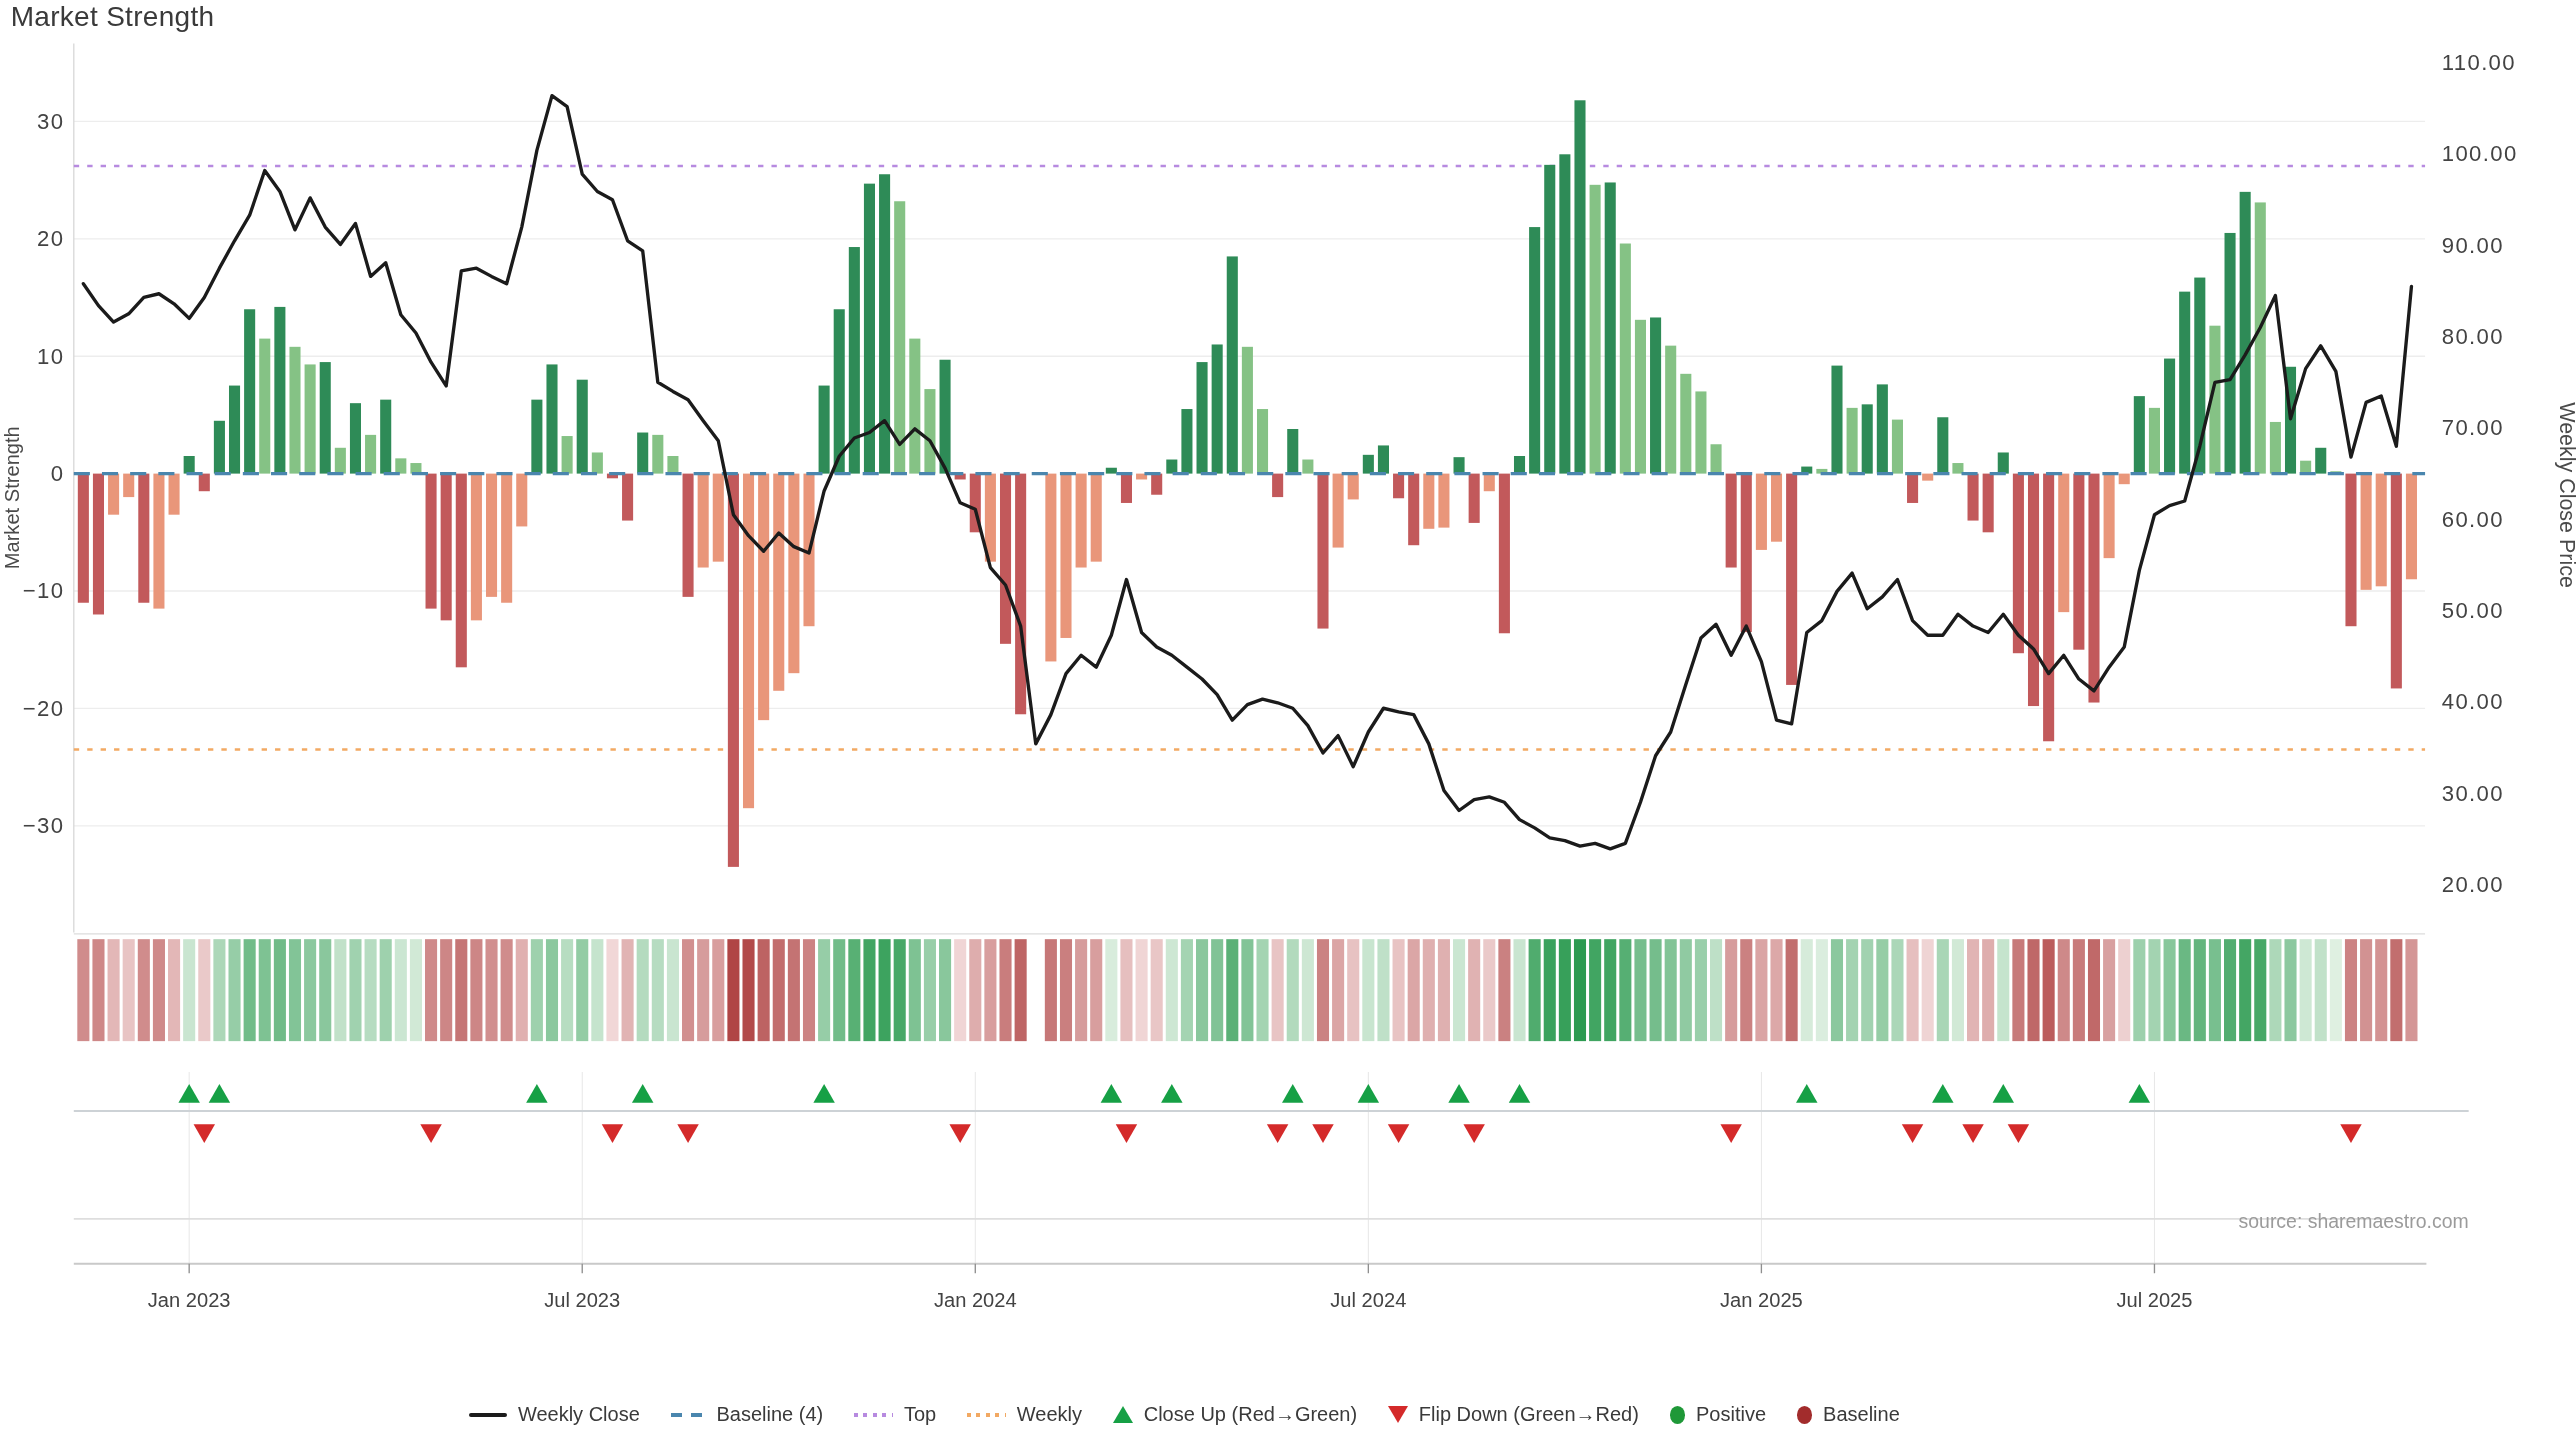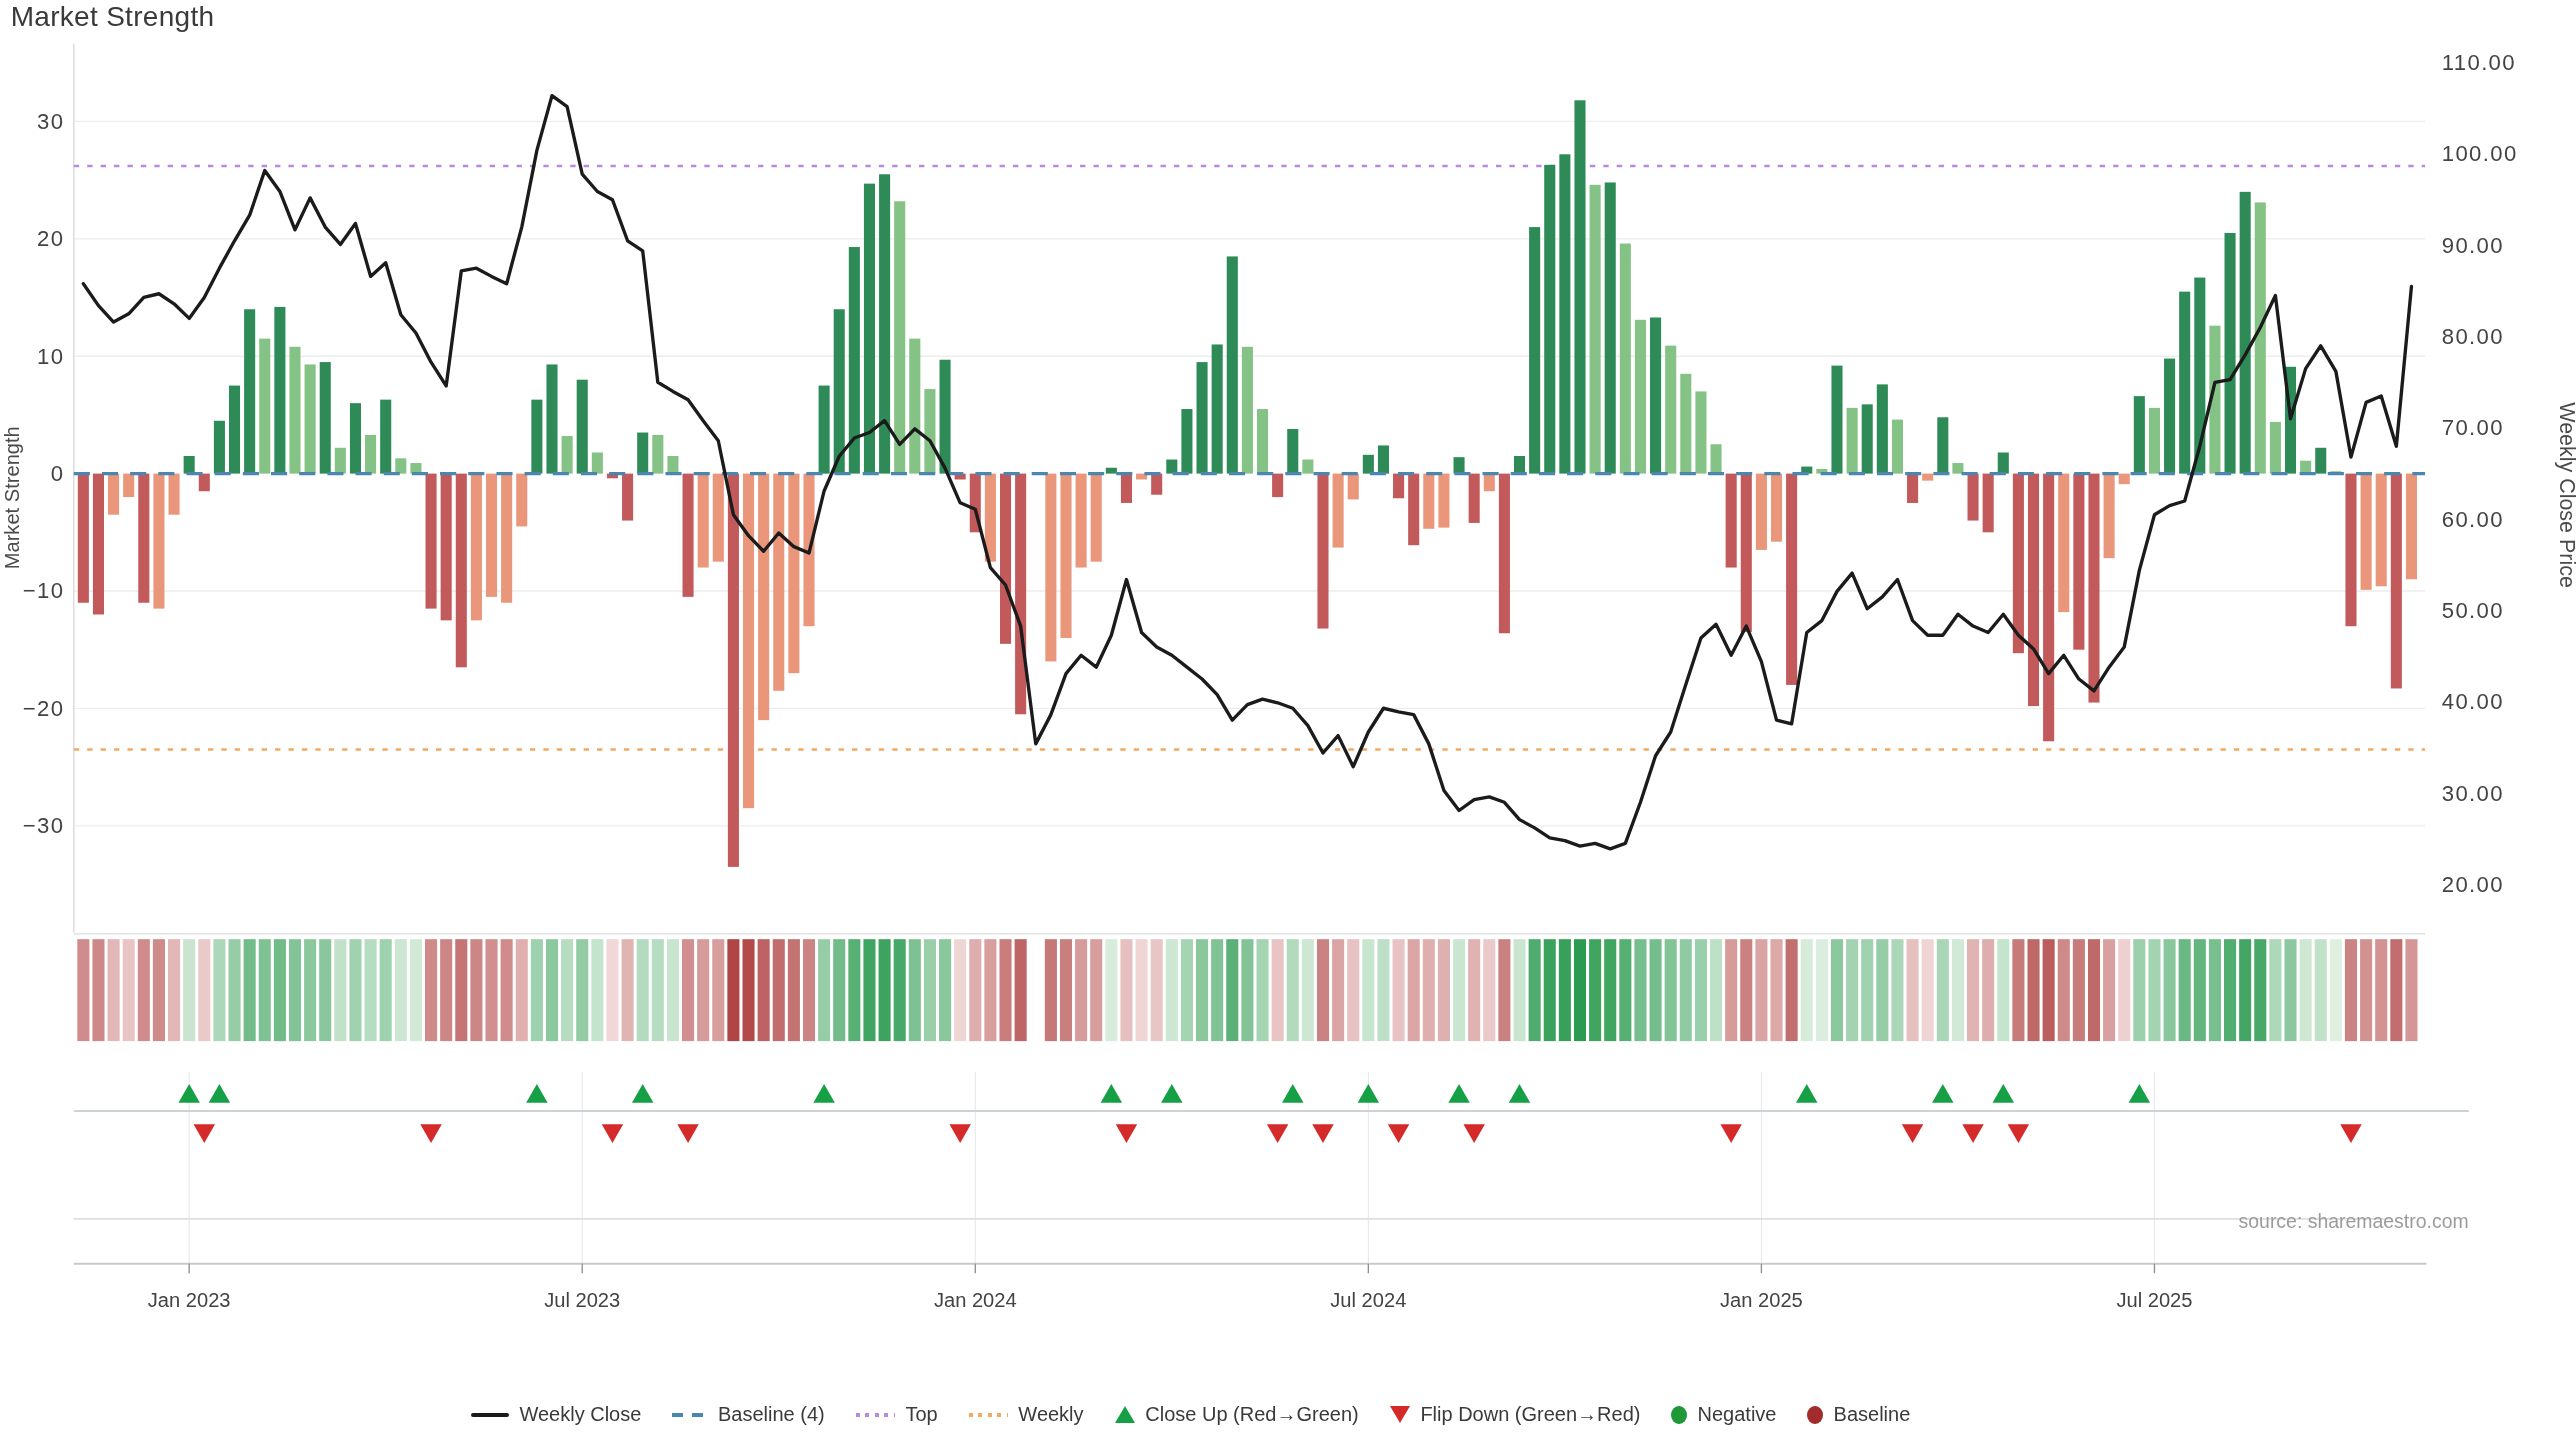--- a/index.html
+++ b/index.html
@@ -1,19 +1,19 @@
 <!DOCTYPE html>
 <html style="font-size:10.7px"><head>
 <meta charset="utf-8">
 <style>
   html,body{margin:0;padding:0;background:#ffffff;}
   body{width:2576px;height:1449px;position:relative;font-family:"Liberation Sans",sans-serif;}
   #page-title{position:absolute;left:10.7px;top:1.3px;font-size:28px;font-weight:500;color:#3a3a3a;margin:0;letter-spacing:0.3px;}
   #chart{position:absolute;left:0;top:0;}
-  #legend{position:absolute;left:10px;top:1403px;width:2361px;display:flex;justify-content:center;align-items:flex-end;gap:31px;}
+  #legend{position:absolute;left:4px;top:1403px;width:2361px;display:flex;justify-content:center;align-items:flex-end;gap:31px;}
   .legend-item{display:flex;align-items:center;gap:10.7px;font-size:20px;color:#3a3a3a;}
   .sw{display:inline-block;}
   .sw-line{width:38px;height:4px;border-radius:2px;}
   .sw-dash{width:35px;height:4px;}
   .sw-dots{width:39px;height:4px;}
   .sw-tri-up{width:0;height:0;border-left:10px solid transparent;border-right:10px solid transparent;border-bottom:17.4px solid;}
   .sw-tri-down{width:0;height:0;border-left:10px solid transparent;border-right:10px solid transparent;border-top:17.4px solid;}
   .sw-circle{width:15.4px;height:18px;border-radius:50%;}
   text{font-family:"Liberation Sans",sans-serif;}
 </style>
@@ -436,20 +436,20 @@
     <div class="legend-item">
       <span class="sw sw-tri-up" style="border-bottom-color: rgb(22, 160, 69);"></span>
       <span>Close Up (Red→Green)</span>
     </div>
     <div class="legend-item">
       <span class="sw sw-tri-down" style="border-top-color: rgb(212, 42, 42);"></span>
       <span>Flip Down (Green→Red)</span>
     </div>
     <div class="legend-item">
       <span class="sw sw-circle" style="background: rgb(31, 152, 56);"></span>
-      <span>Negative</span>
+      <span>Positive</span>
     </div>
     <div class="legend-item">
       <span class="sw sw-circle" style="background: rgb(162, 44, 44);"></span>
       <span>Baseline</span>
     </div>
   </div>
 
 
 </body></html>

